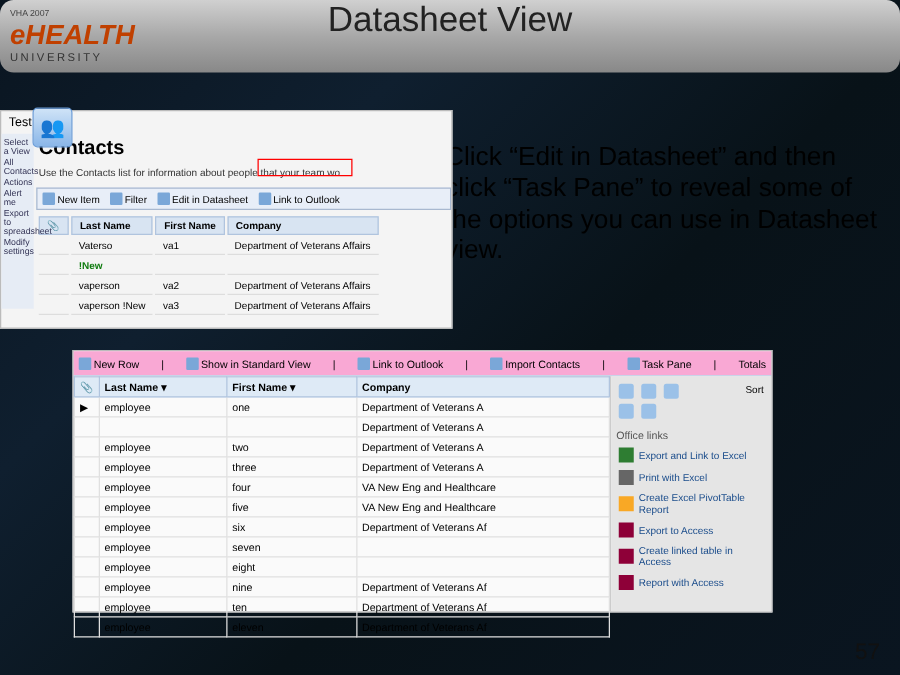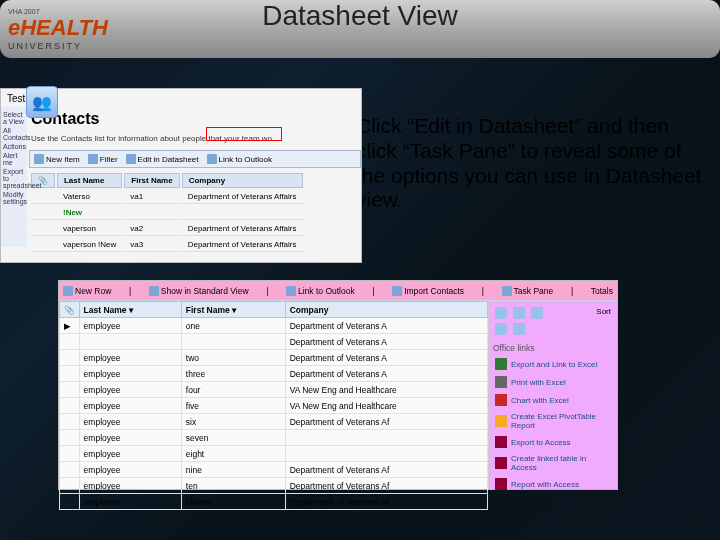--- a/index.html
+++ b/index.html
@@ -24,21 +24,21 @@
   .mini-sidebar { position: absolute; left: 0; top: 18px; width: 26px; background: #e6ecf5; height: 140px; font-size: 7px; padding: 2px; writing-mode: normal; }
   .mini-sb-item { margin: 2px 0; color: #335; }
   .panel-icon { position: absolute; top: 86px; left: 26px; width: 32px; height: 32px; background: linear-gradient(#cfe3f7,#8ab6e8); border: 1px solid #6a9cd8; border-radius: 4px; display: flex; align-items: center; justify-content: center; color: #fff; font-size: 16px; }
   .panel-bottom { position: absolute; top: 280px; left: 58px; width: 560px; height: 210px; background: #fafafa; border: 1px solid #bbb; font-size: 9px; }
   .pb-toolbar { background: #f9a8d4; height: 20px; display: flex; align-items: center; gap: 8px; padding: 0 4px; font-size: 8.5px; border-bottom: 1px solid #c8d4e8; justify-content: space-between; }
   .pb-grid-container { display: flex; height: 188px; }
   .pb-grid { flex: 1; border-right: 1px solid #ccc; }
   .pb-grid table { width: 100%; border-collapse: collapse; font-size: 8.5px; }
   .pb-grid th { background: #deeaf6; border: 1px solid #b0c4de; padding: 2px 4px; text-align: left; height: 16px; }
   .pb-grid td { border: 1px solid #e0e0e0; padding: 2px 4px; height: 16px; }
-  .pb-task { width: 128px; background: #f0abfc; padding: 4px; font-size: 8px; }
+  .pb-task { width: 128px; background: #e5e5e5; padding: 4px; font-size: 8px; }
   .tp-icon-row { display: flex; gap: 6px; padding: 2px; }
   .tp-i { width: 12px; height: 12px; background: #9bc1e8; border-radius: 2px; cursor: pointer; }
   .tp-sort { margin-left: auto; font-size: 8px; }
   .tp-section { margin-top: 6px; color: #555; font-size: 8.5px; padding-bottom: 2px; }
   .tp-link { display: flex; align-items: center; gap: 4px; padding: 3px 2px; color: #1a4c8b; cursor: pointer; }
   .tp-link-icon { width: 12px; height: 12px; flex-shrink: 0; }
   .ico-excel { background: #2e7d32; } .ico-print { background: #666; } .ico-chart { background: #c62828; }
   .ico-pivot { background: #f9a825; } .ico-access { background: #8e0038; }
   .slide-num { position: absolute; bottom: 8px; right: 16px; font-size: 18px; color: #111; }
   .red-box { border: 1.5px solid red; position: absolute; }
@@ -258,24 +258,20 @@
       <div class="tp-section">Office links</div>
       <div class="tp-link">
           <span class="tp-link-icon ico-excel"></span>
           <span>Export and Link to Excel</span>
         </div>
       <div class="tp-link">
           <span class="tp-link-icon ico-print"></span>
           <span>Print with Excel</span>
         </div>
       <div class="tp-link">
-          <span class="tp-link-icon ico-chart"></span>
-          <span>Chart with Excel</span>
-        </div>
-      <div class="tp-link">
           <span class="tp-link-icon ico-pivot"></span>
           <span>Create Excel PivotTable Report</span>
         </div>
       <div class="tp-link">
           <span class="tp-link-icon ico-access"></span>
           <span>Export to Access</span>
         </div>
       <div class="tp-link">
           <span class="tp-link-icon ico-access"></span>
           <span>Create linked table in Access</span>

